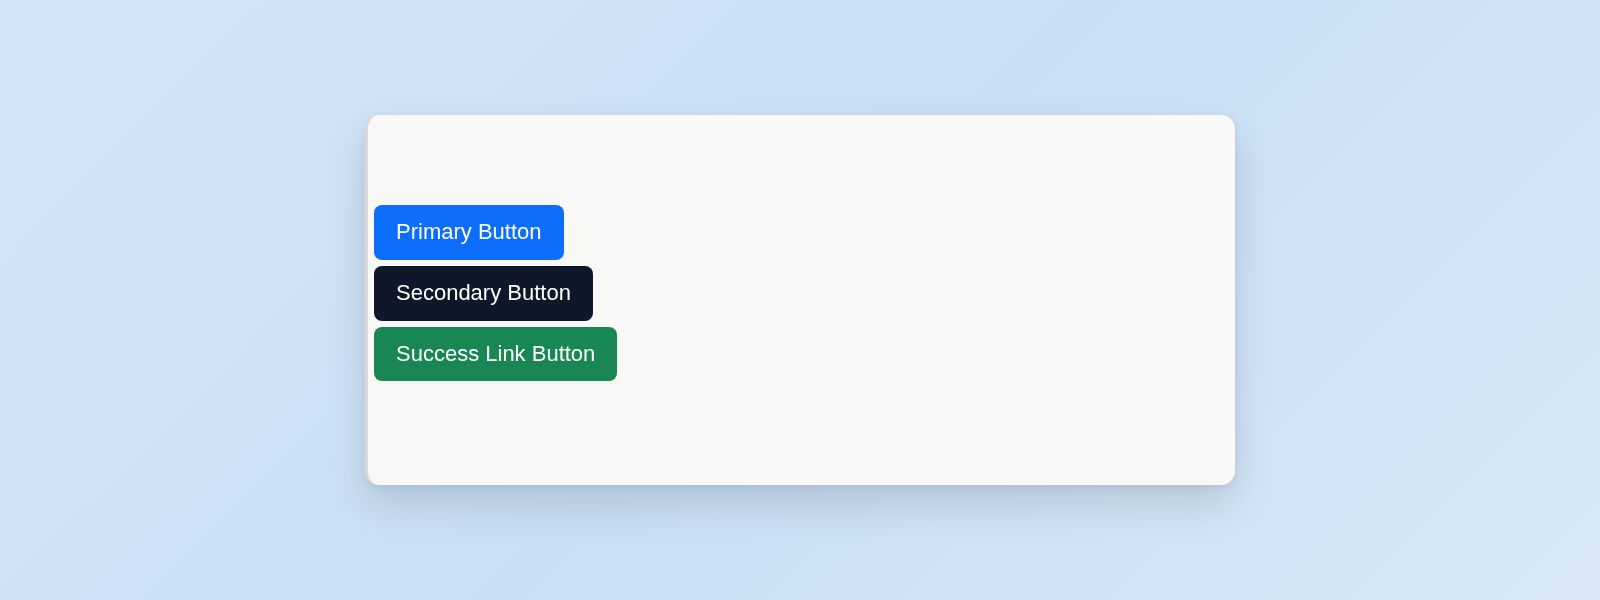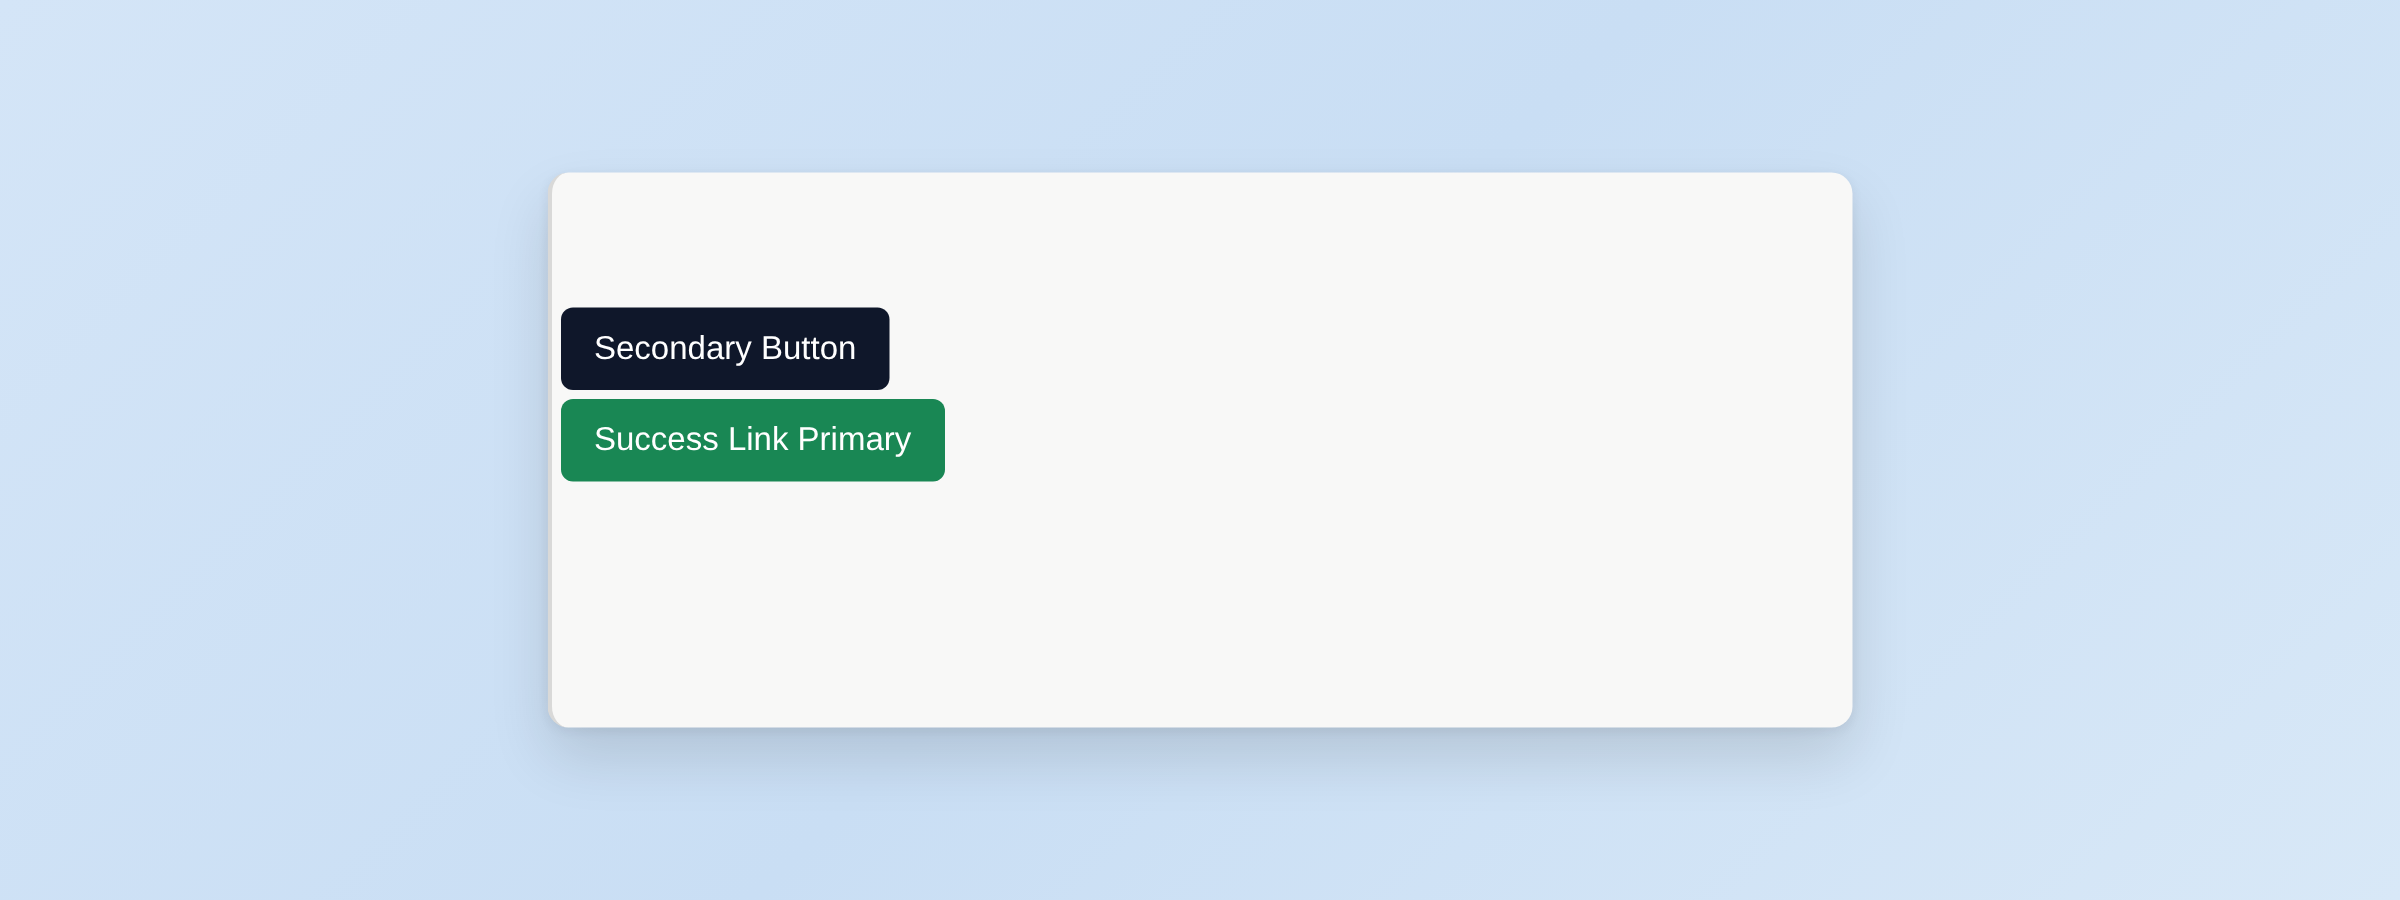--- a/index.html
+++ b/index.html
@@ -54,18 +54,21 @@
     }
     .btn-success {
       background: #198754;
     }
   </style>
 </head>
 <body>
 
 <div class="card">
   <div class="btn-row">
+    <button class="btn btn-primary">Primary Button</button>
+  </div>
+  <div class="btn-row">
     <button class="btn btn-secondary">Secondary Button</button>
   </div>
   <div class="btn-row">
-    <button class="btn btn-success">Success Link Primary</button>
+    <button class="btn btn-success">Success Link Button</button>
   </div>
 </div>
 
 </body></html>

